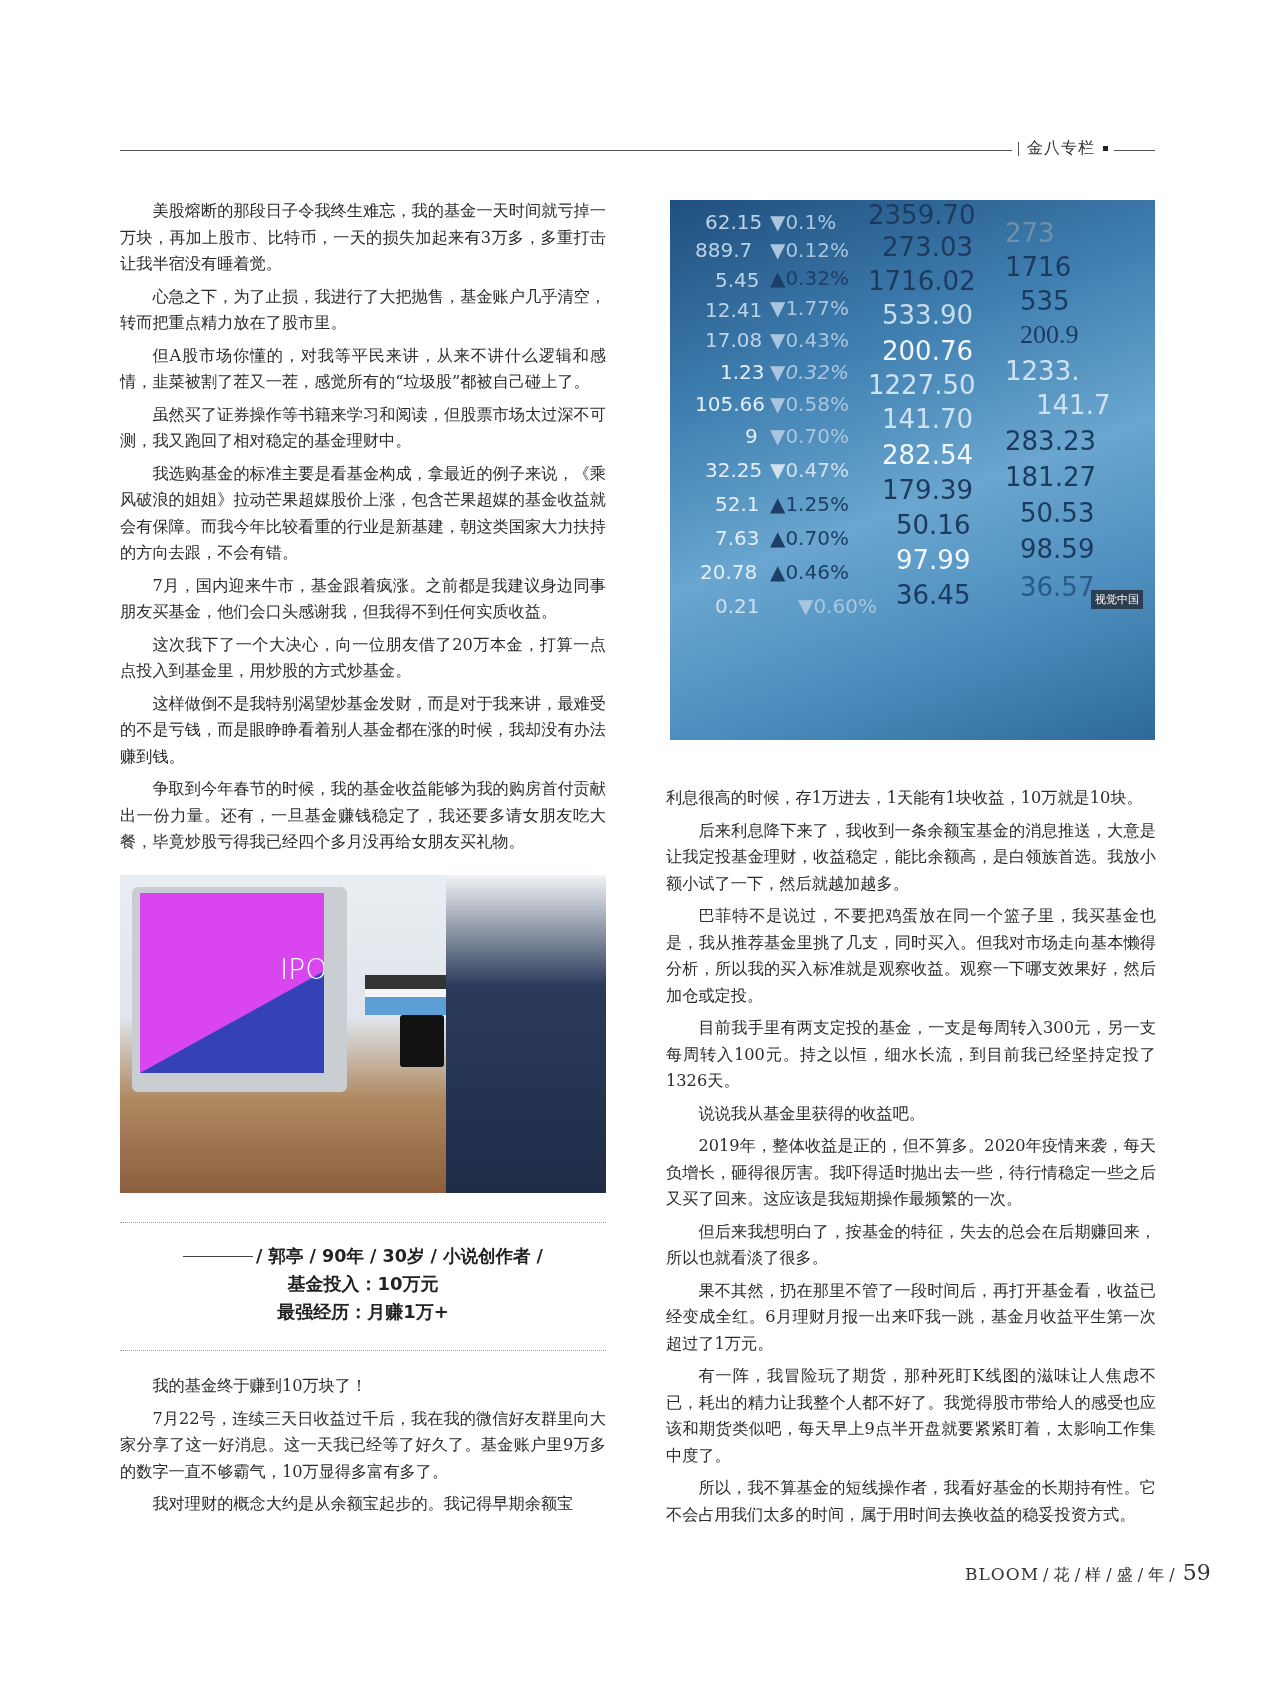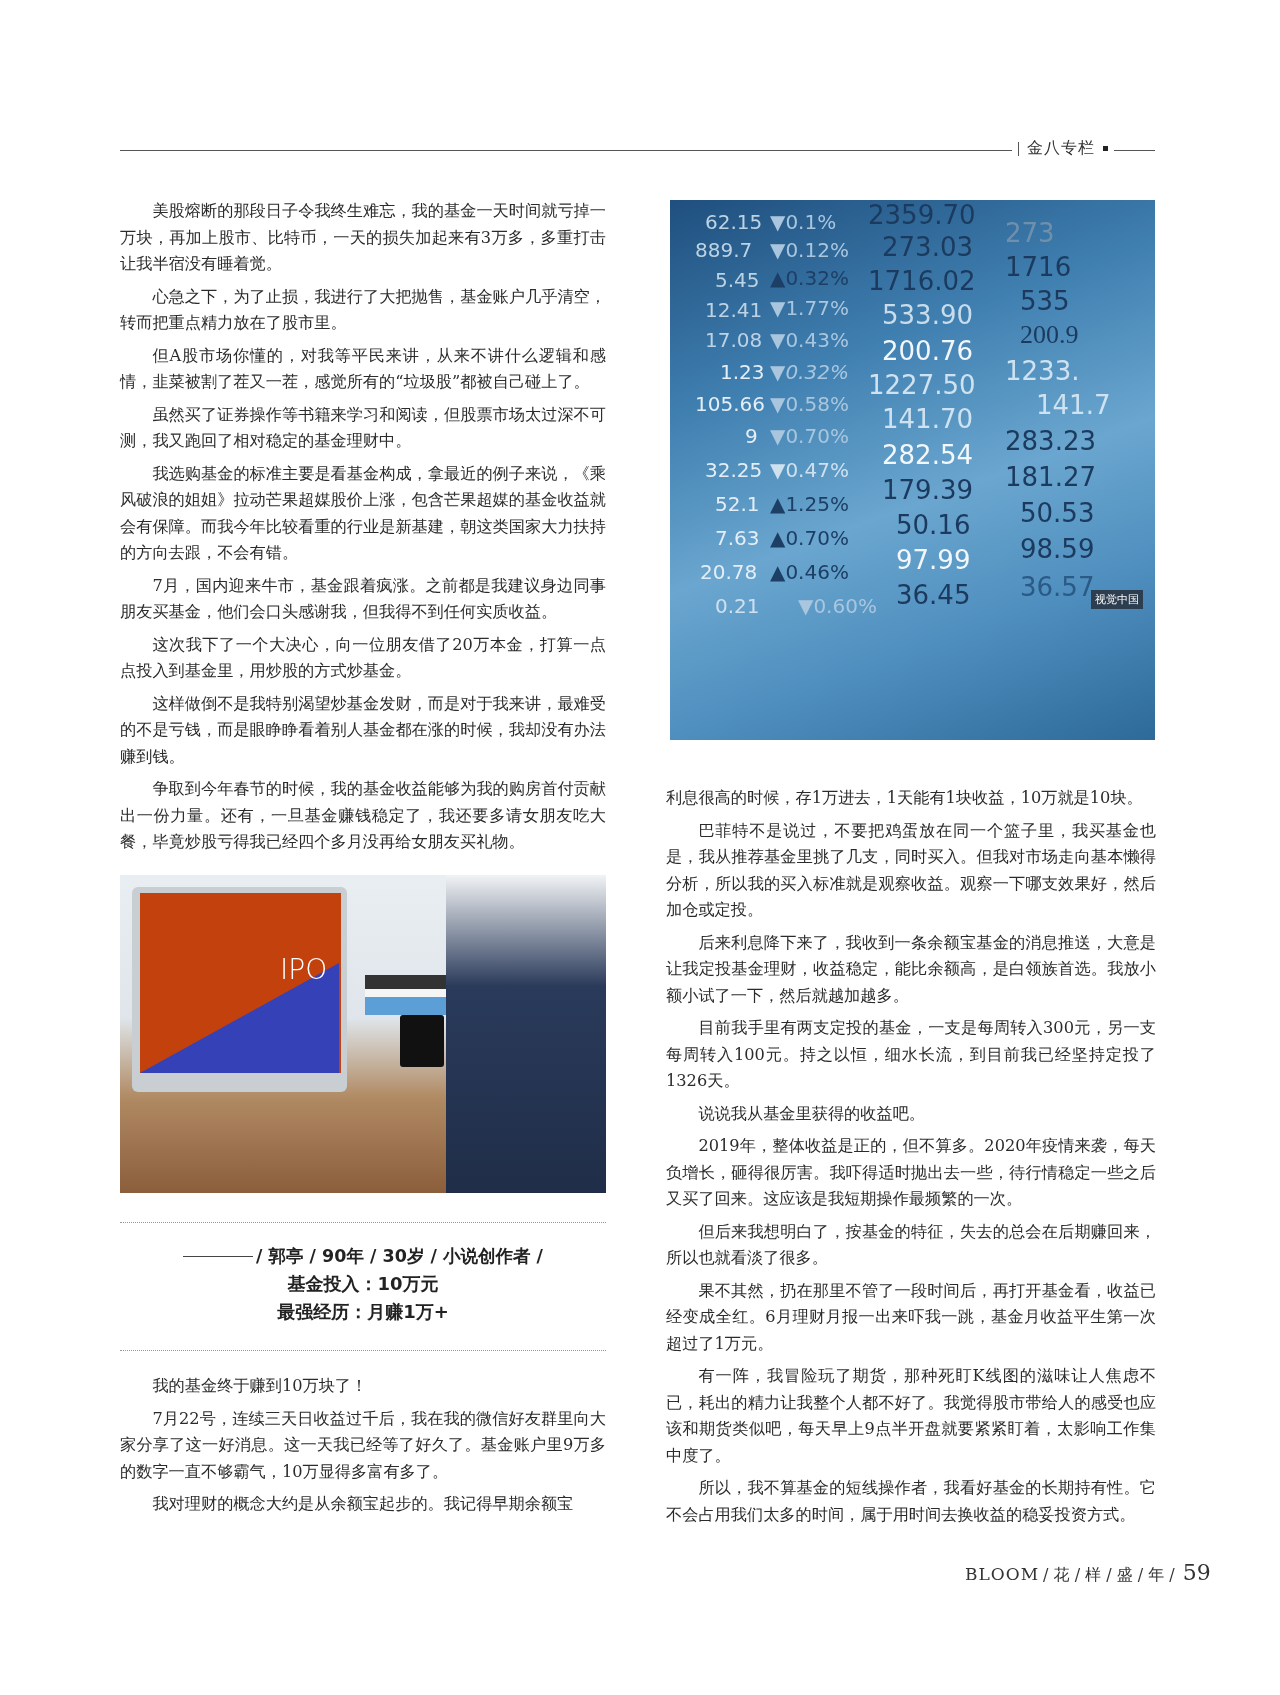--- a/index.html
+++ b/index.html
@@ -18,21 +18,21 @@
   #col-right { left:666px; top:785px; width:490px; }
   .photo { position:absolute; overflow:hidden; }
   #stock-photo { left:670px; top:200px; width:485px; height:540px;
      background:linear-gradient(160deg,#1f4f7e 0%,#3f7fb0 30%,#6aa6cf 55%,#4f8fbf 75%,#2d6a99 100%); }
   .stock-num { position:absolute; font-family:"DejaVu Sans","Liberation Sans",sans-serif; font-size:26px; }
   .stock-small { position:absolute; font-family:"DejaVu Sans","Liberation Sans",sans-serif; font-size:20px; }
   .watermark { position:absolute; right:12px; top:390px; background:#2c3e50; color:#fff; font-family:"DejaVu Sans",sans-serif; font-size:11px; padding:2px 4px; }
   #office-photo { left:120px; top:875px; width:486px; height:318px;
      background:linear-gradient(180deg,#e9eef2 0%,#dfe5ea 45%,#b08a63 70%,#8b5e3c 100%); }
   .monitor { position:absolute; left:12px; top:12px; width:215px; height:205px; background:#c9ced3; border-radius:6px; }
-  .screen { position:absolute; left:8px; top:6px; width:201px; height:180px; background:#c2410c; overflow:hidden; }
+  .screen { position:absolute; left:8px; top:6px; width:184px; height:180px; background:#d946ef; overflow:hidden; }
   .screen-tri { position:absolute; left:0; bottom:0; width:0; height:0; border-left:199px solid transparent; border-bottom:110px solid #3541b6; }
   .ipo { position:absolute; left:140px; top:60px; color:#fff; font-family:"DejaVu Sans",sans-serif; font-size:28px; font-weight:300; }
   .person { position:absolute; right:0; top:0; width:160px; height:318px; background:linear-gradient(180deg,#f1f3f5 0%,#2a3a5a 35%,#1f2d48 100%); }
   .mug { position:absolute; left:280px; top:140px; width:44px; height:52px; background:#111; border-radius:3px; }
   .books { position:absolute; left:245px; top:100px; width:110px; height:40px; background:linear-gradient(180deg,#333 0%,#333 35%,#f5f5f5 35%,#f5f5f5 55%,#5b9fd6 55%); }
   .plant { position:absolute; left:375px; top:60px; width:44px; height:50px; background:#d8d8d2; border-radius:0 0 10px 10px; }
   .dotline { position:absolute; left:120px; width:486px; height:0; border-top:1px dotted #999; }
   .profile { position:absolute; left:120px; width:486px; text-align:center; font-family:"DejaVu Sans","Liberation Sans",sans-serif; font-weight:bold; color:#222; }
   .profile-line1 { top:1244px; font-size:17.5px; display:flex; align-items:center; justify-content:center; gap:3px; }
   .profile-rule { width:70px; height:1px; background:#444; }
@@ -145,22 +145,22 @@
 <div class="dotline" style="top:1350px;"></div>
 
 <div class="col" id="col-left-bottom">
   <p>我的基金终于赚到10万块了！</p>
   <p>7月22号，连续三天日收益过千后，我在我的微信好友群里向大家分享了这一好消息。这一天我已经等了好久了。基金账户里9万多的数字一直不够霸气，10万显得多富有多了。</p>
   <p>我对理财的概念大约是从余额宝起步的。我记得早期余额宝</p>
 </div>
 
 <div class="col" id="col-right">
   <p class="noindent">利息很高的时候，存1万进去，1天能有1块收益，10万就是10块。</p>
+  <p>后来利息降下来了，我收到一条余额宝基金的消息推送，大意是让我定投基金理财，收益稳定，能比余额高，是白领族首选。我放小额小试了一下，然后就越加越多。</p>
   <p>巴菲特不是说过，不要把鸡蛋放在同一个篮子里，我买基金也是，我从推荐基金里挑了几支，同时买入。但我对市场走向基本懒得分析，所以我的买入标准就是观察收益。观察一下哪支效果好，然后加仓或定投。</p>
-  <p>后来利息降下来了，我收到一条余额宝基金的消息推送，大意是让我定投基金理财，收益稳定，能比余额高，是白领族首选。我放小额小试了一下，然后就越加越多。</p>
   <p>目前我手里有两支定投的基金，一支是每周转入300元，另一支每周转入100元。持之以恒，细水长流，到目前我已经坚持定投了1326天。</p>
   <p>说说我从基金里获得的收益吧。</p>
   <p> 2019年，整体收益是正的，但不算多。2020年疫情来袭，每天负增长，砸得很厉害。我吓得适时抛出去一些，待行情稳定一些之后又买了回来。这应该是我短期操作最频繁的一次。</p>
   <p>但后来我想明白了，按基金的特征，失去的总会在后期赚回来，所以也就看淡了很多。</p>
   <p>果不其然，扔在那里不管了一段时间后，再打开基金看，收益已经变成全红。6月理财月报一出来吓我一跳，基金月收益平生第一次超过了1万元。</p>
   <p>有一阵，我冒险玩了期货，那种死盯K线图的滋味让人焦虑不已，耗出的精力让我整个人都不好了。我觉得股市带给人的感受也应该和期货类似吧，每天早上9点半开盘就要紧紧盯着，太影响工作集中度了。</p>
   <p>所以，我不算基金的短线操作者，我看好基金的长期持有性。它不会占用我们太多的时间，属于用时间去换收益的稳妥投资方式。</p>
 </div>
 
 <div class="footer">

